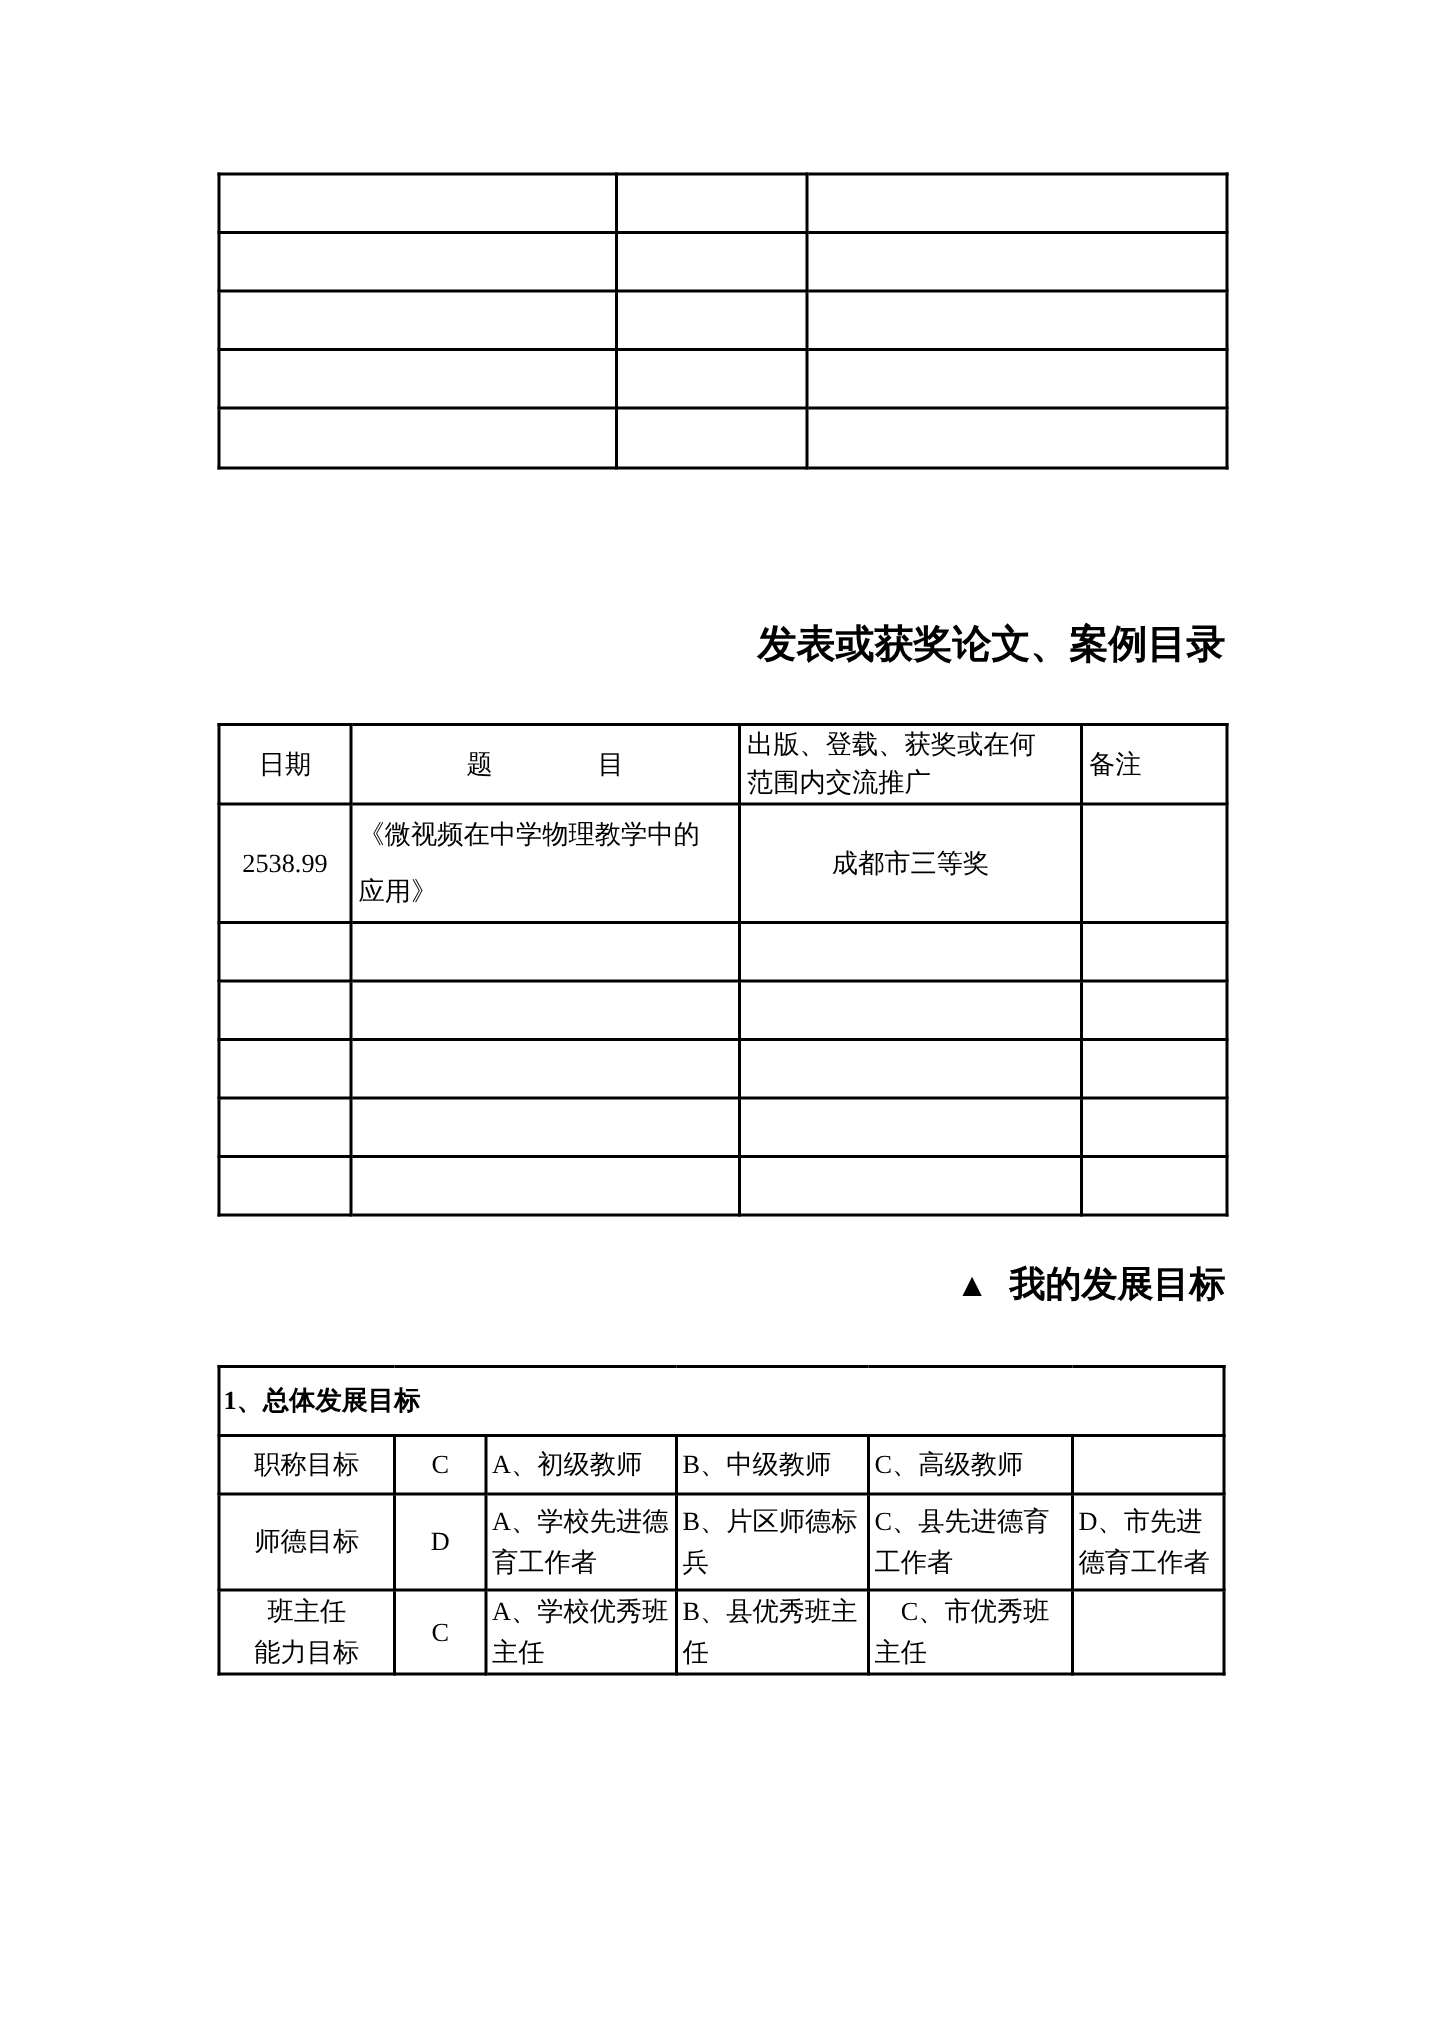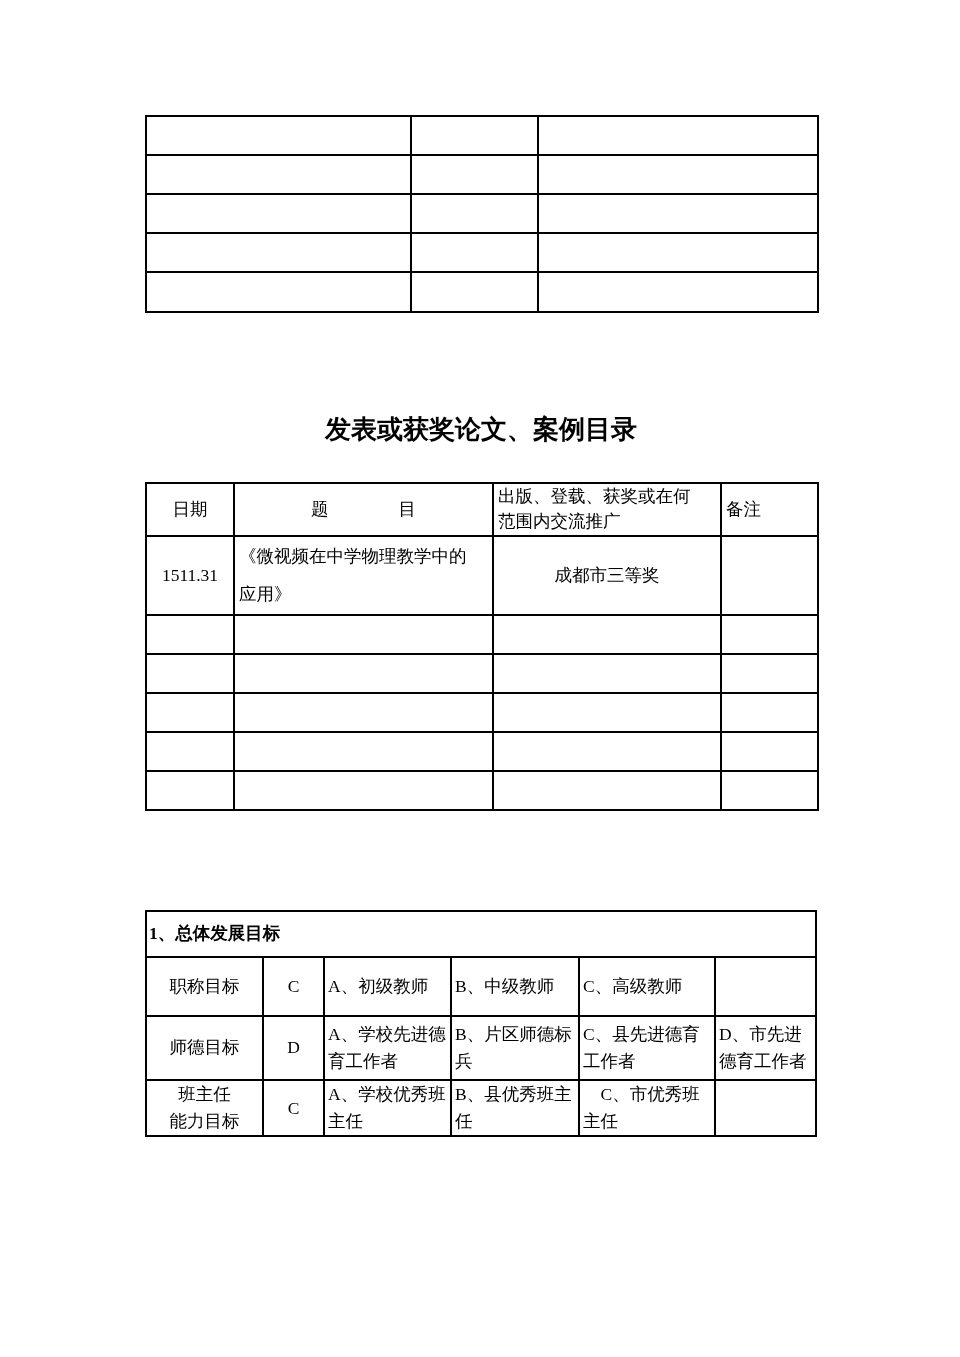--- a/index.html
+++ b/index.html
@@ -43,28 +43,28 @@
   .t2 .head-row td { line-height: 1.45; }
   .t2 .data-row { height: 78px; }
   .t2 .data-row td { line-height: 2.2; border-radius: 16px; }
   .t2 .empty-row { height: 39px; }
 
   
   .t3 { width: 670px; }
   .t3 td { line-height: 1.55; padding: 0 3px; }
   .t3 .r-section { height: 46px; }
   .t3 .r-section td { font-weight: bold; padding-left: 2px; }
-  .t3 .r-zc { height: 59px; }
+  .t3 .r-zc { height: 39px; }
   .t3 .r-sd { height: 64px; }
   .t3 .r-jx { height: 50px; }
   .t3 .r-bz { height: 50px; }
 
   .doc-title {
     font-weight: bold;
-    text-align: center;
+    text-align: right;
     width: 672px;
     left: 145px;
   }
   .pub-title { top: 412px; font-size: 26px; line-height: 36px; }
   .goal-title { top: 840px; font-size: 24px; line-height: 34px; }
   .goal-title .tri { margin-right: 14px; font-size: 22px; }
 </style>
 </head>
 <body>
 
@@ -116,21 +116,21 @@
       </colgroup>
     <tbody>
       <tr class="head-row">
         <td class="c">日期</td>
         <td class="c">题　　　　目</td>
         <td class="l">出版、登载、获奖或在何
 范围内交流推广</td>
         <td class="l">备注</td>
       </tr>
       <tr class="data-row">
-        <td class="c">1511.31</td>
+        <td class="c">2538.99</td>
         <td class="l">《微视频在中学物理教学中的
 应用》</td>
         <td class="c">成都市三等奖</td>
         <td class="l"></td>
       </tr>
       <tr class="empty-row">
         <td></td>
         <td></td>
         <td></td>
         <td></td>
@@ -155,20 +155,23 @@
       </tr>
       <tr class="empty-row">
         <td></td>
         <td></td>
         <td></td>
         <td></td>
       </tr>
     </tbody>
   </table>
 
+  <div class="doc-title goal-title abs">
+    <span class="tri">▲</span><span>我的发展目标</span>
+  </div>
 
   <table class="t3 abs" style="left:145px; top:910px;">
     <colgroup>
         <col style="width:117px">
         <col style="width:61px">
         <col style="width:127px">
         <col style="width:128px">
         <col style="width:136px">
         <col style="width:101px">
       </colgroup>

